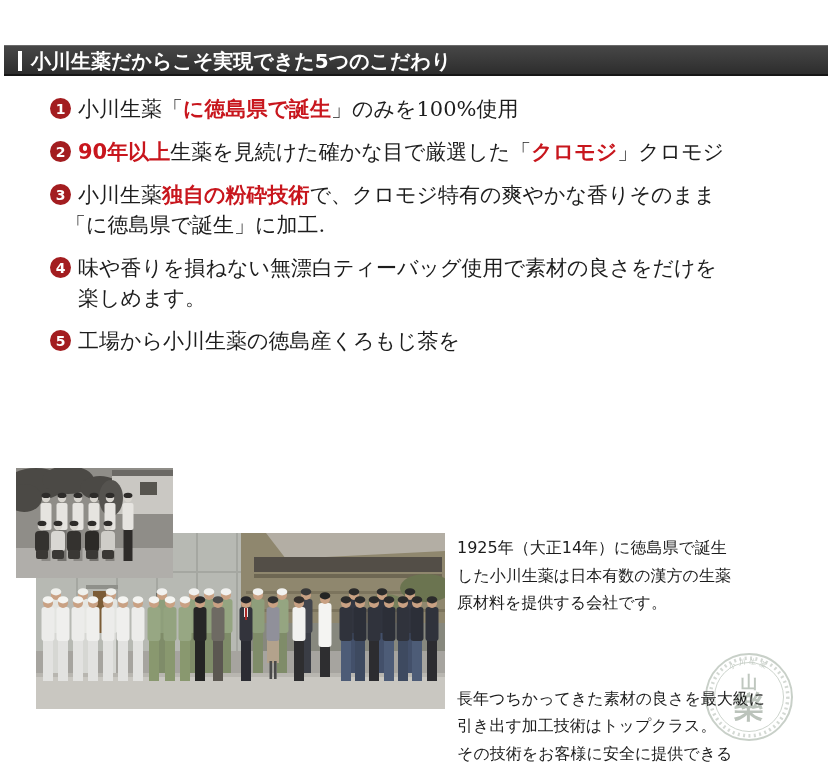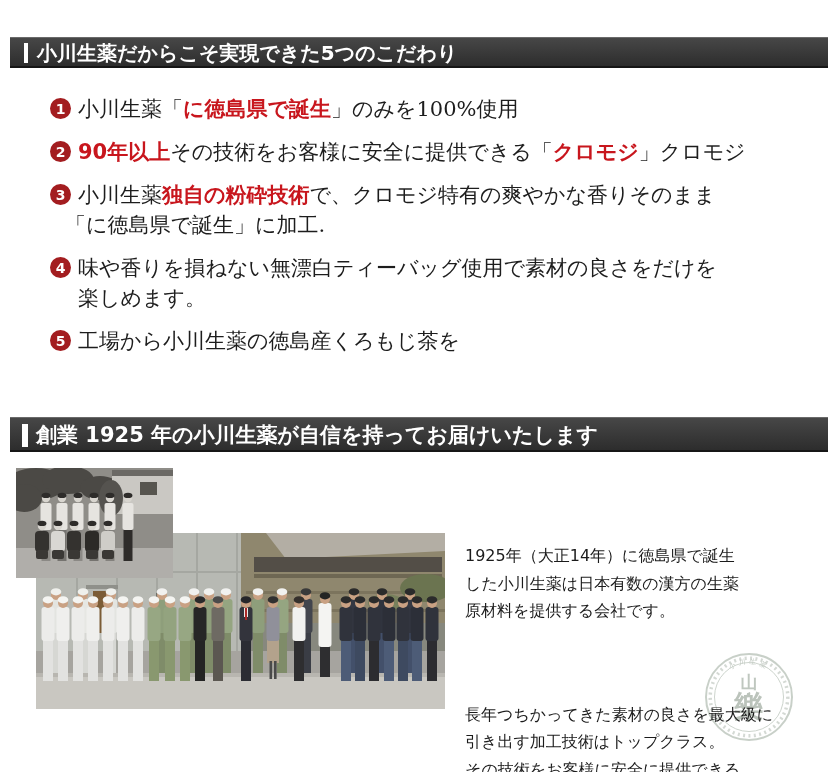--- a/index.html
+++ b/index.html
@@ -1,22 +1,22 @@
 <!DOCTYPE html>
 <html><head>
 <meta charset="utf-8">
 <style>
   html,body{margin:0;padding:0;background:#ffffff;}
   .page{position:relative;width:828px;height:772px;background:#fff;overflow:hidden;
         font-family:"DejaVu Sans","Liberation Sans",sans-serif;color:#1f1f1f;}
 
   
-  .bar{position:absolute;left:10px;right:0;display:flex;align-items:center;
+  .bar{position:absolute;left:4px;right:0;display:flex;align-items:center;
        background:linear-gradient(#474747,#2b2b2b);border-top:1px solid #6a6a6a;
-       box-shadow:inset 0 -2px 0 #161616;color:#fff;font-weight:bold;}
+       box-shadow:inset 0 -2px 0 #161616;color:#fff;font-weight:bold;margin-top:8px;}
   .bar1{top:37px;height:30px;font-size:20px;}
   .bar2{top:417px;height:34px;font-size:21px;}
   .tick{background:#fff;flex:0 0 auto;}
   .bar1 .tick{width:4px;height:20px;margin:0 9px 0 14px;}
   .bar2 .tick{width:6px;height:23px;margin:0 8px 0 12px;}
 
   
   .features{position:absolute;left:50px;top:94px;width:760px;}
   .item{display:flex;gap:7px;margin-bottom:13px;
         font-family:"DejaVu Serif","Liberation Serif",serif;
@@ -30,21 +30,21 @@
 
   
   .photo{position:absolute;}
   .photo svg{display:block;}
   .bw{left:16px;top:468px;width:157px;height:110px;z-index:3;}
   .clr{left:36px;top:533px;width:409px;height:176px;z-index:2;}
 
   
   .company-text{position:absolute;left:457px;top:479px;z-index:2;
                 font-size:16px;line-height:27.5px;color:#1b1b1b;white-space:pre;}
-  .company-text p{margin:8px;}
+  .company-text p{margin:0;}
   .p2{margin-top:13px !important;}
 
   
   .seal{position:absolute;left:702px;top:650px;width:94px;height:94px;z-index:1;opacity:.9;}
 </style>
 </head>
 <body>
 
 <div class="page">
 
@@ -53,40 +53,36 @@
     <span>小川生薬だからこそ実現できた5つのこだわり</span>
   </div>
 
   <div class="features">
       <div class="item">
         <span class="badge">1</span>
         <p class="item-text"><span class="">小川生薬「</span><span class="red ">に徳島県で誕生</span><span class="">」のみを100%使用</span></p>
       </div>
       <div class="item">
         <span class="badge">2</span>
-        <p class="item-text"><span class="red ">90年以上</span><span class="">その技術をお客様に安全に提供できる「</span><span class="red ">クロモジ</span><span class="">」クロモジ</span></p>
+        <p class="item-text"><span class="red ">90年以上</span><span class="">生薬を見続けた確かな目で厳選した「</span><span class="red ">クロモジ</span><span class="">」クロモジ</span></p>
       </div>
       <div class="item">
         <span class="badge">3</span>
         <p class="item-text"><span class="">小川生薬</span><span class="red ">独自の粉砕技術</span><span class="">で、クロモジ特有の爽やかな香りそのまま</span><br><span class="hang">「に徳島県で誕生」に加工.</span></p>
       </div>
       <div class="item">
         <span class="badge">4</span>
         <p class="item-text"><span class="">味や香りを損ねない無漂白ティーバッグ使用で素材の良さをだけを</span><br><span class="">楽しめます。</span></p>
       </div>
       <div class="item">
         <span class="badge">5</span>
         <p class="item-text"><span class="">工場から小川生薬の徳島産くろもじ茶を</span></p>
       </div>
     </div>
 
-  <div class="bar bar2">
-    <span class="tick"></span>
-    <span>創業 1925 年の小川生薬が自信を持ってお届けいたします</span>
-  </div>
 
   <div class="seal">
     <svg width="94" height="94" viewBox="0 0 94 94">
       <circle cx="47" cy="47" r="43" fill="none" stroke="#c3cbc3" stroke-width="2"></circle>
       <circle cx="47" cy="47" r="34.5" fill="none" stroke="#c7cfc7" stroke-width="1"></circle>
       <circle cx="47" cy="47" r="38.8" fill="none" stroke="#c3cbc3" stroke-width="3.5" stroke-dasharray="2 3.4" opacity="0.8"></circle>
       <defs>
           <path id="arcTop" d="M 14 47 A 33 33 0 0 1 80 47"></path>
         </defs>
       <text font-size="7" fill="#b9c2b9" letter-spacing="3" font-family="DejaVu Sans, sans-serif">

